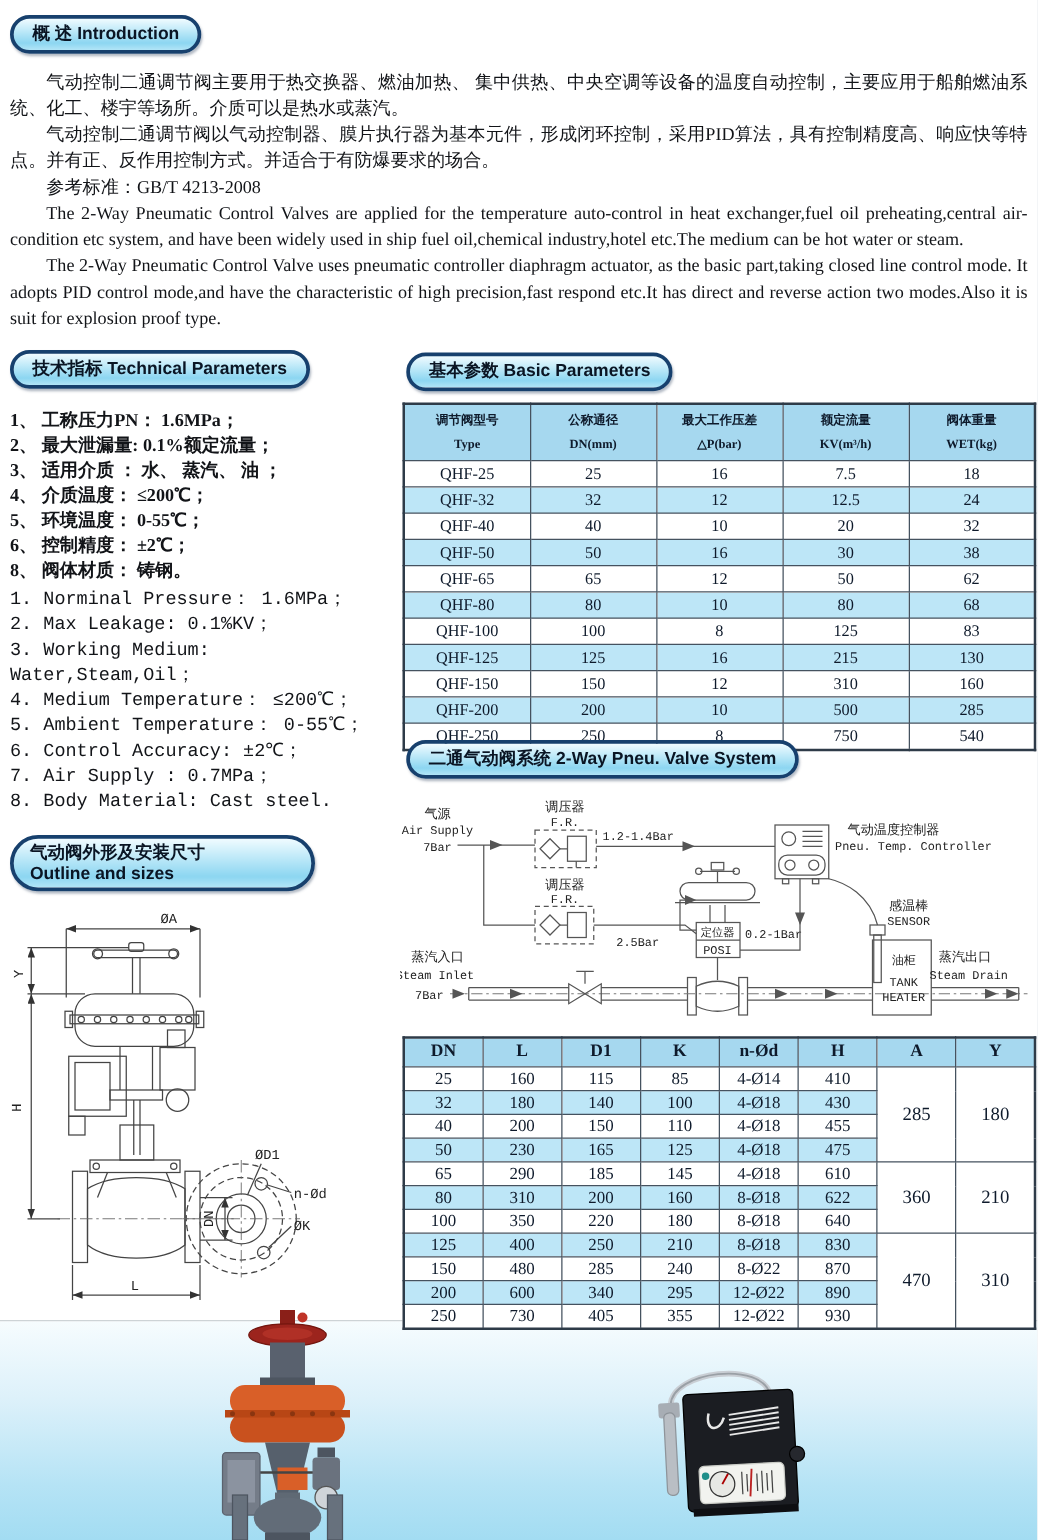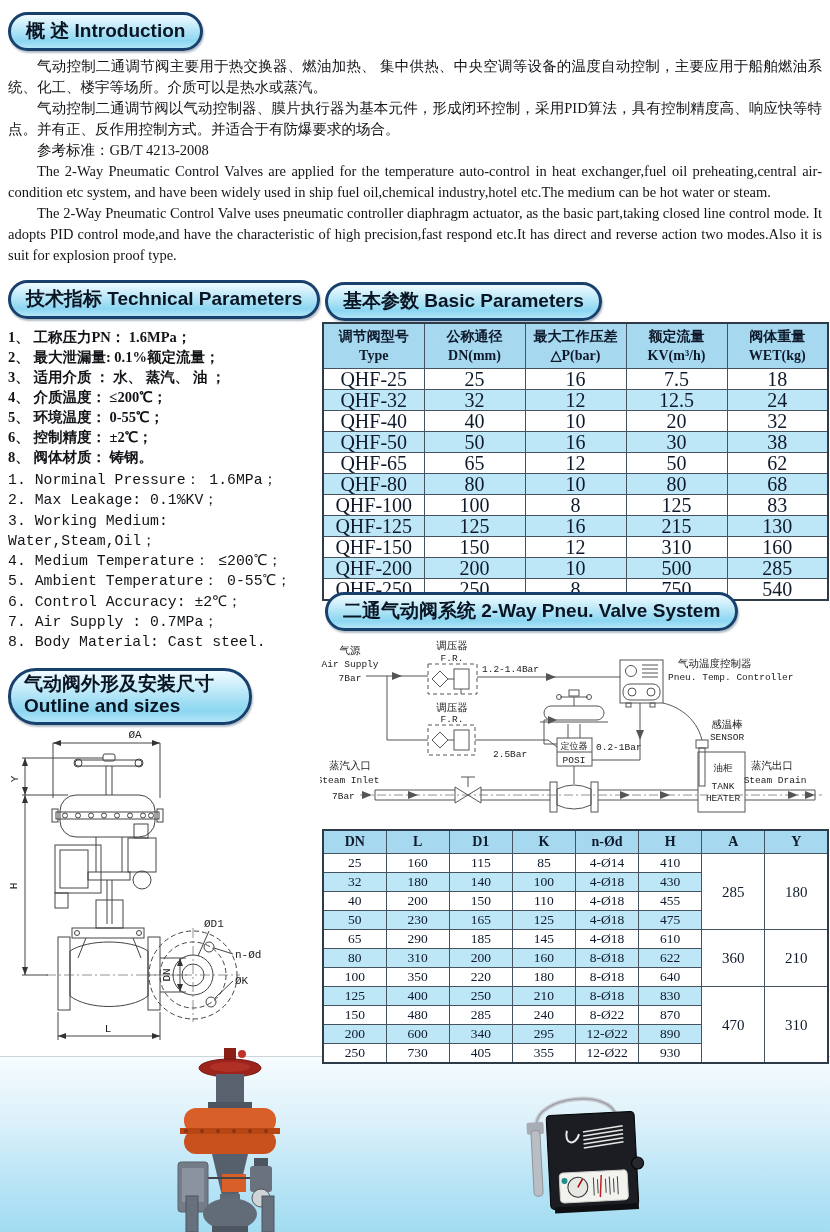--- a/index.html
+++ b/index.html
@@ -4,21 +4,21 @@
 <style>
   html,body{margin:0;padding:0;background:#e9eef2;}
   .page{position:relative;width:830px;height:1232px;background:#ffffff;overflow:hidden;
         font-family:"Liberation Serif",serif;color:#121418;margin:0 auto;}
   .abs{position:absolute;}
 
   
   .badge{position:absolute;display:inline-block;
          background:linear-gradient(180deg,#f0fbff 0%,#c3ebf9 35%,#8cd6f1 78%,#b2e5f7 100%);
          border:3px solid #17406d;border-radius:20px;padding:3px 15px 4px 15px;
-         font-family:"Liberation Sans",sans-serif;font-weight:bold;font-size:19px;
+         font-family:"Liberation Sans",sans-serif;font-weight:bold;font-size:14px;
          color:#0a1524;white-space:nowrap;box-shadow:1px 2px 2px rgba(40,60,90,.35);}
   .badge.two-line{white-space:normal;line-height:1.18;border-radius:28px;padding:2px 13px 4px 13px;}
 
   
   .intro-text{position:absolute;left:8px;top:56px;width:814px;font-size:14.5px;
               line-height:21px;text-align:justify;}
   .intro-text p{margin:0;text-indent:2em;}
 
   
   .param-list{position:absolute;left:8px;width:308px;list-style:none;margin:0;padding:0;}
@@ -26,22 +26,22 @@
   .zh-list li{font-weight:bold;font-size:14.5px;line-height:20px;}
   .en-list li{font-size:14.8px;line-height:20.3px;}
 
   
   .data-table{position:absolute;border-collapse:collapse;width:507px;table-layout:fixed;
               text-align:center;color:#0e1a2b;background:#fff;border:2px solid #2e3b48;}
   .data-table th,.data-table td{border:1px solid #45525f;padding:0;overflow:hidden;}
   .data-table th{background:#a6d8ef;font-weight:bold;}
   .data-table tr.stripe td{background:#bde6f7;}
   .data-table td.merged{background:#ffffff !important;font-size:15px;}
-  .basic-table th{font-size:14px;line-height:19px;padding:3px 0;}
-  .basic-table td{font-size:20px;height:20px;line-height:20px;}
+  .basic-table th{font-size:10px;line-height:19px;padding:3px 0;}
+  .basic-table td{font-size:13px;height:20px;line-height:20px;}
   .dims-table th{font-size:14px;line-height:16px;padding:3px 0;}
   .dims-table td{font-size:13.5px;height:18px;line-height:18px;}
 
   
   .photo-strip{position:absolute;left:0;top:1056px;width:830px;height:176px;
                border-top:1px solid #cdd3d6;
                background:linear-gradient(180deg,#f6fcfe 0%,#ddf1fa 35%,#b5e3f5 75%,#a2dcf2 100%);}
 
   
   svg text.zh{font-family:"Liberation Serif",serif;font-size:10.5px;fill:#222;}

